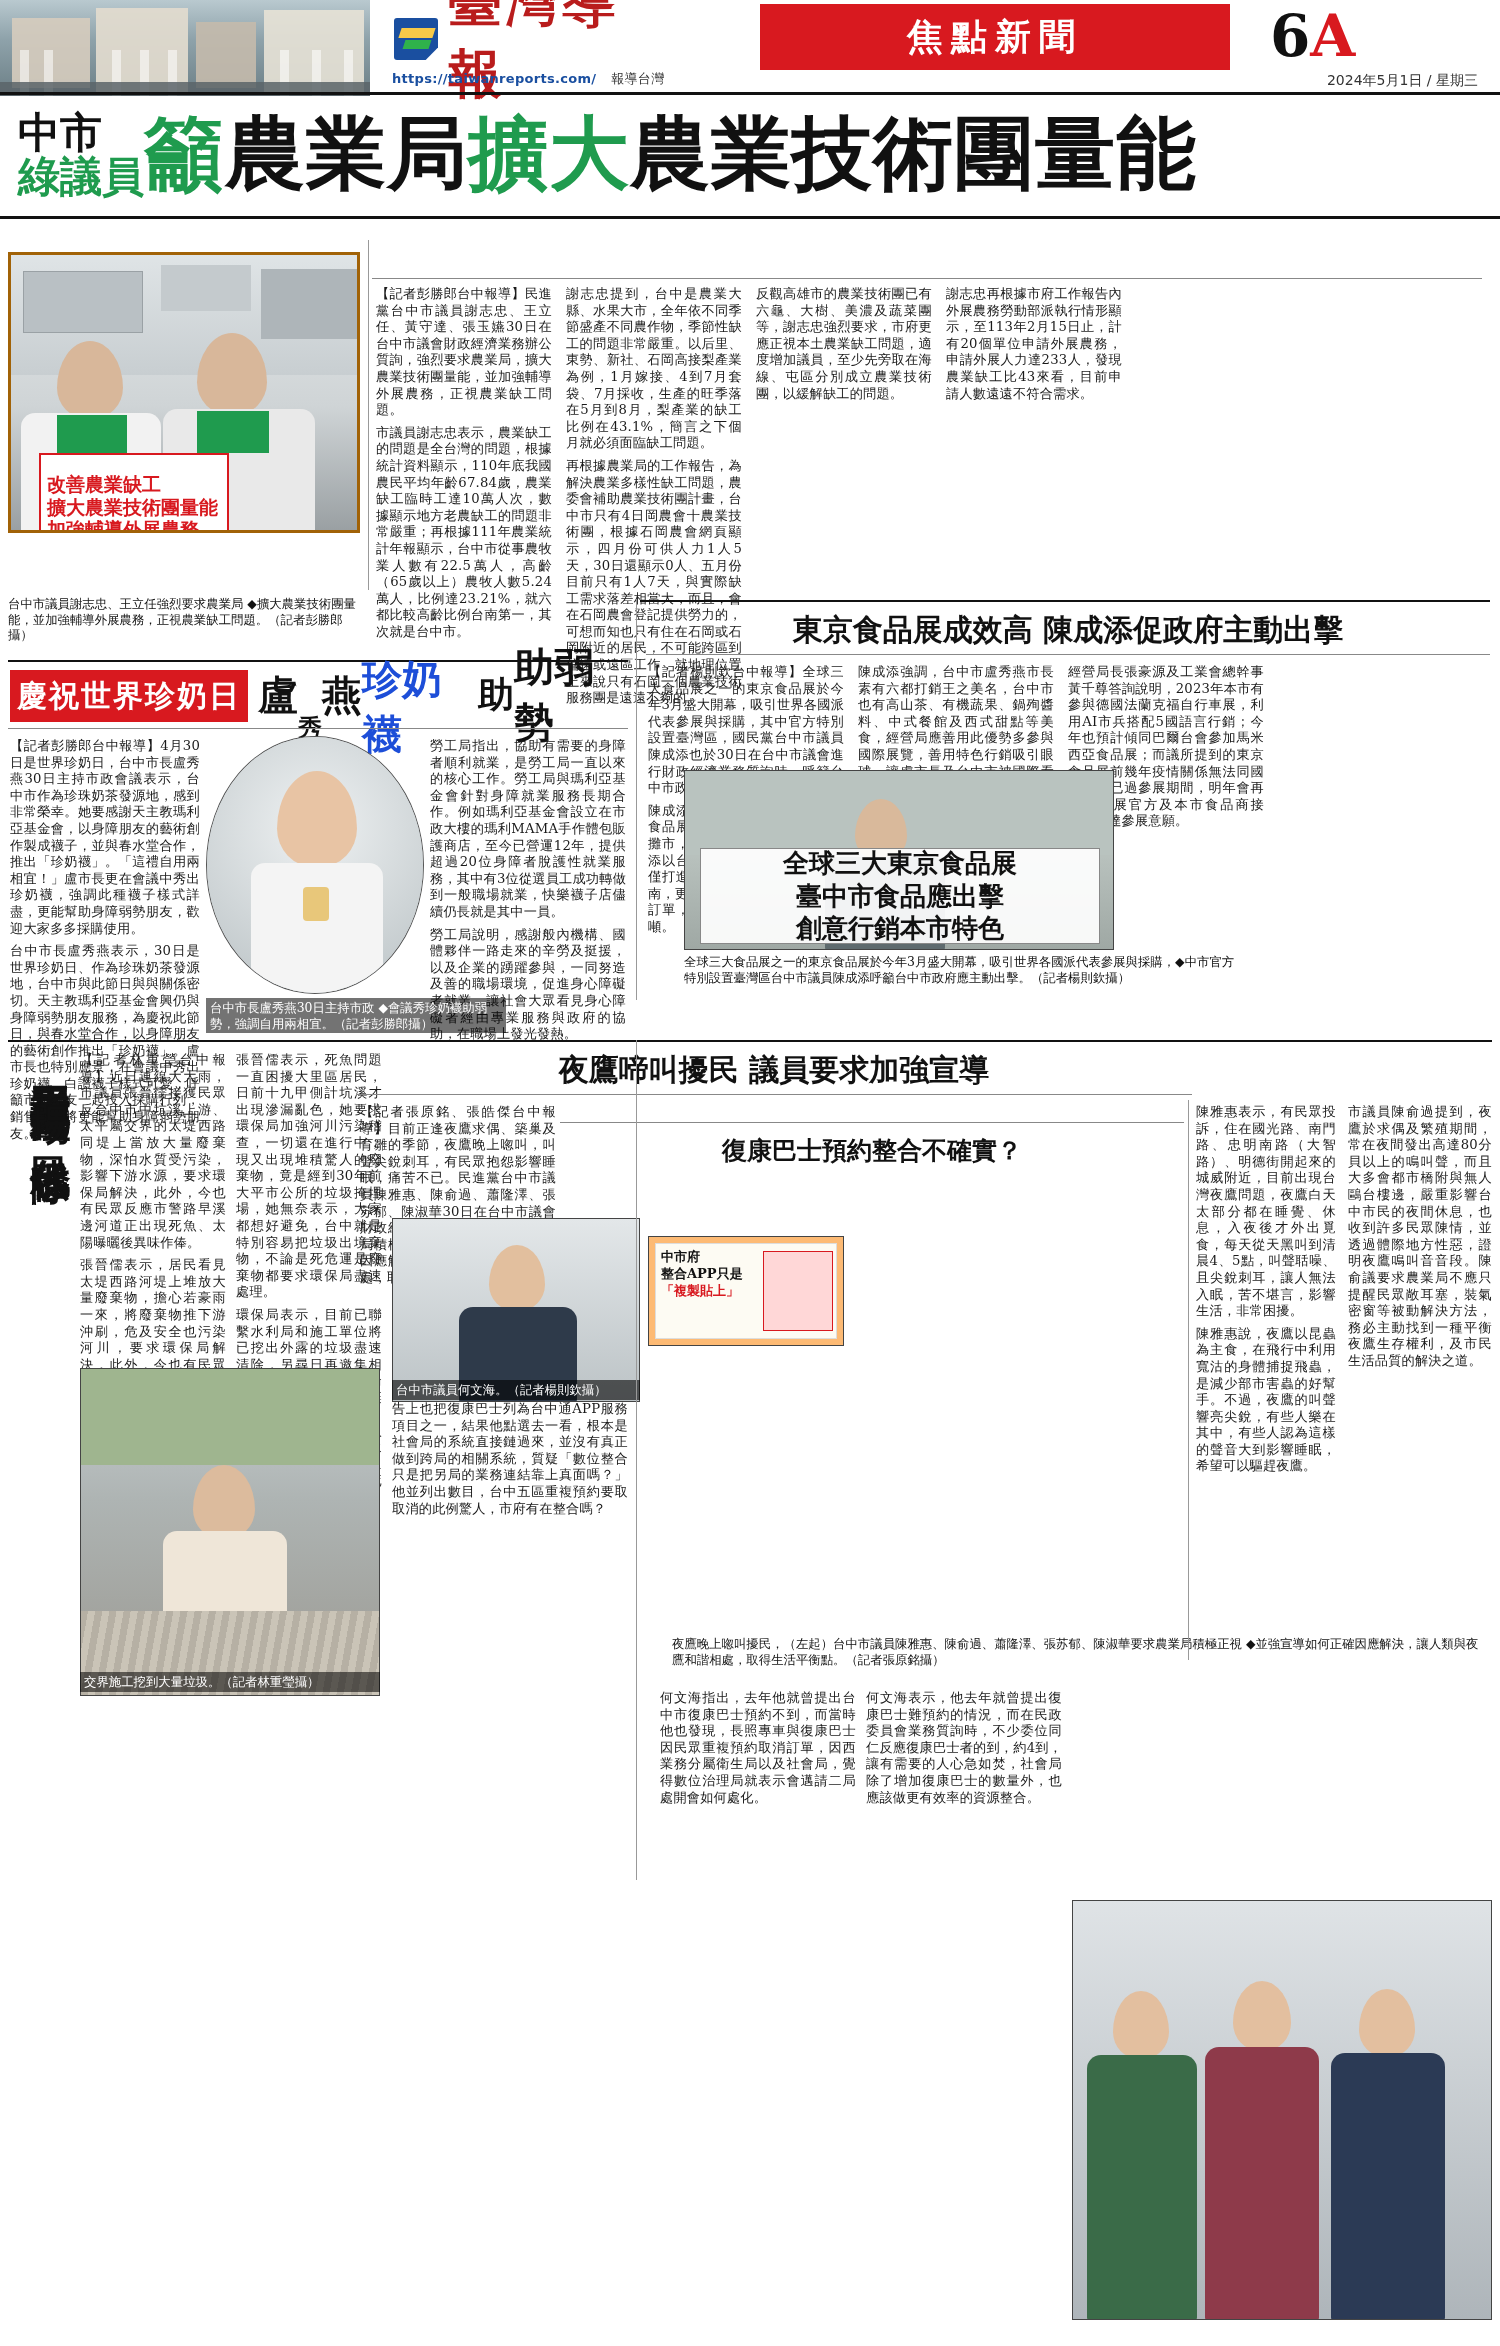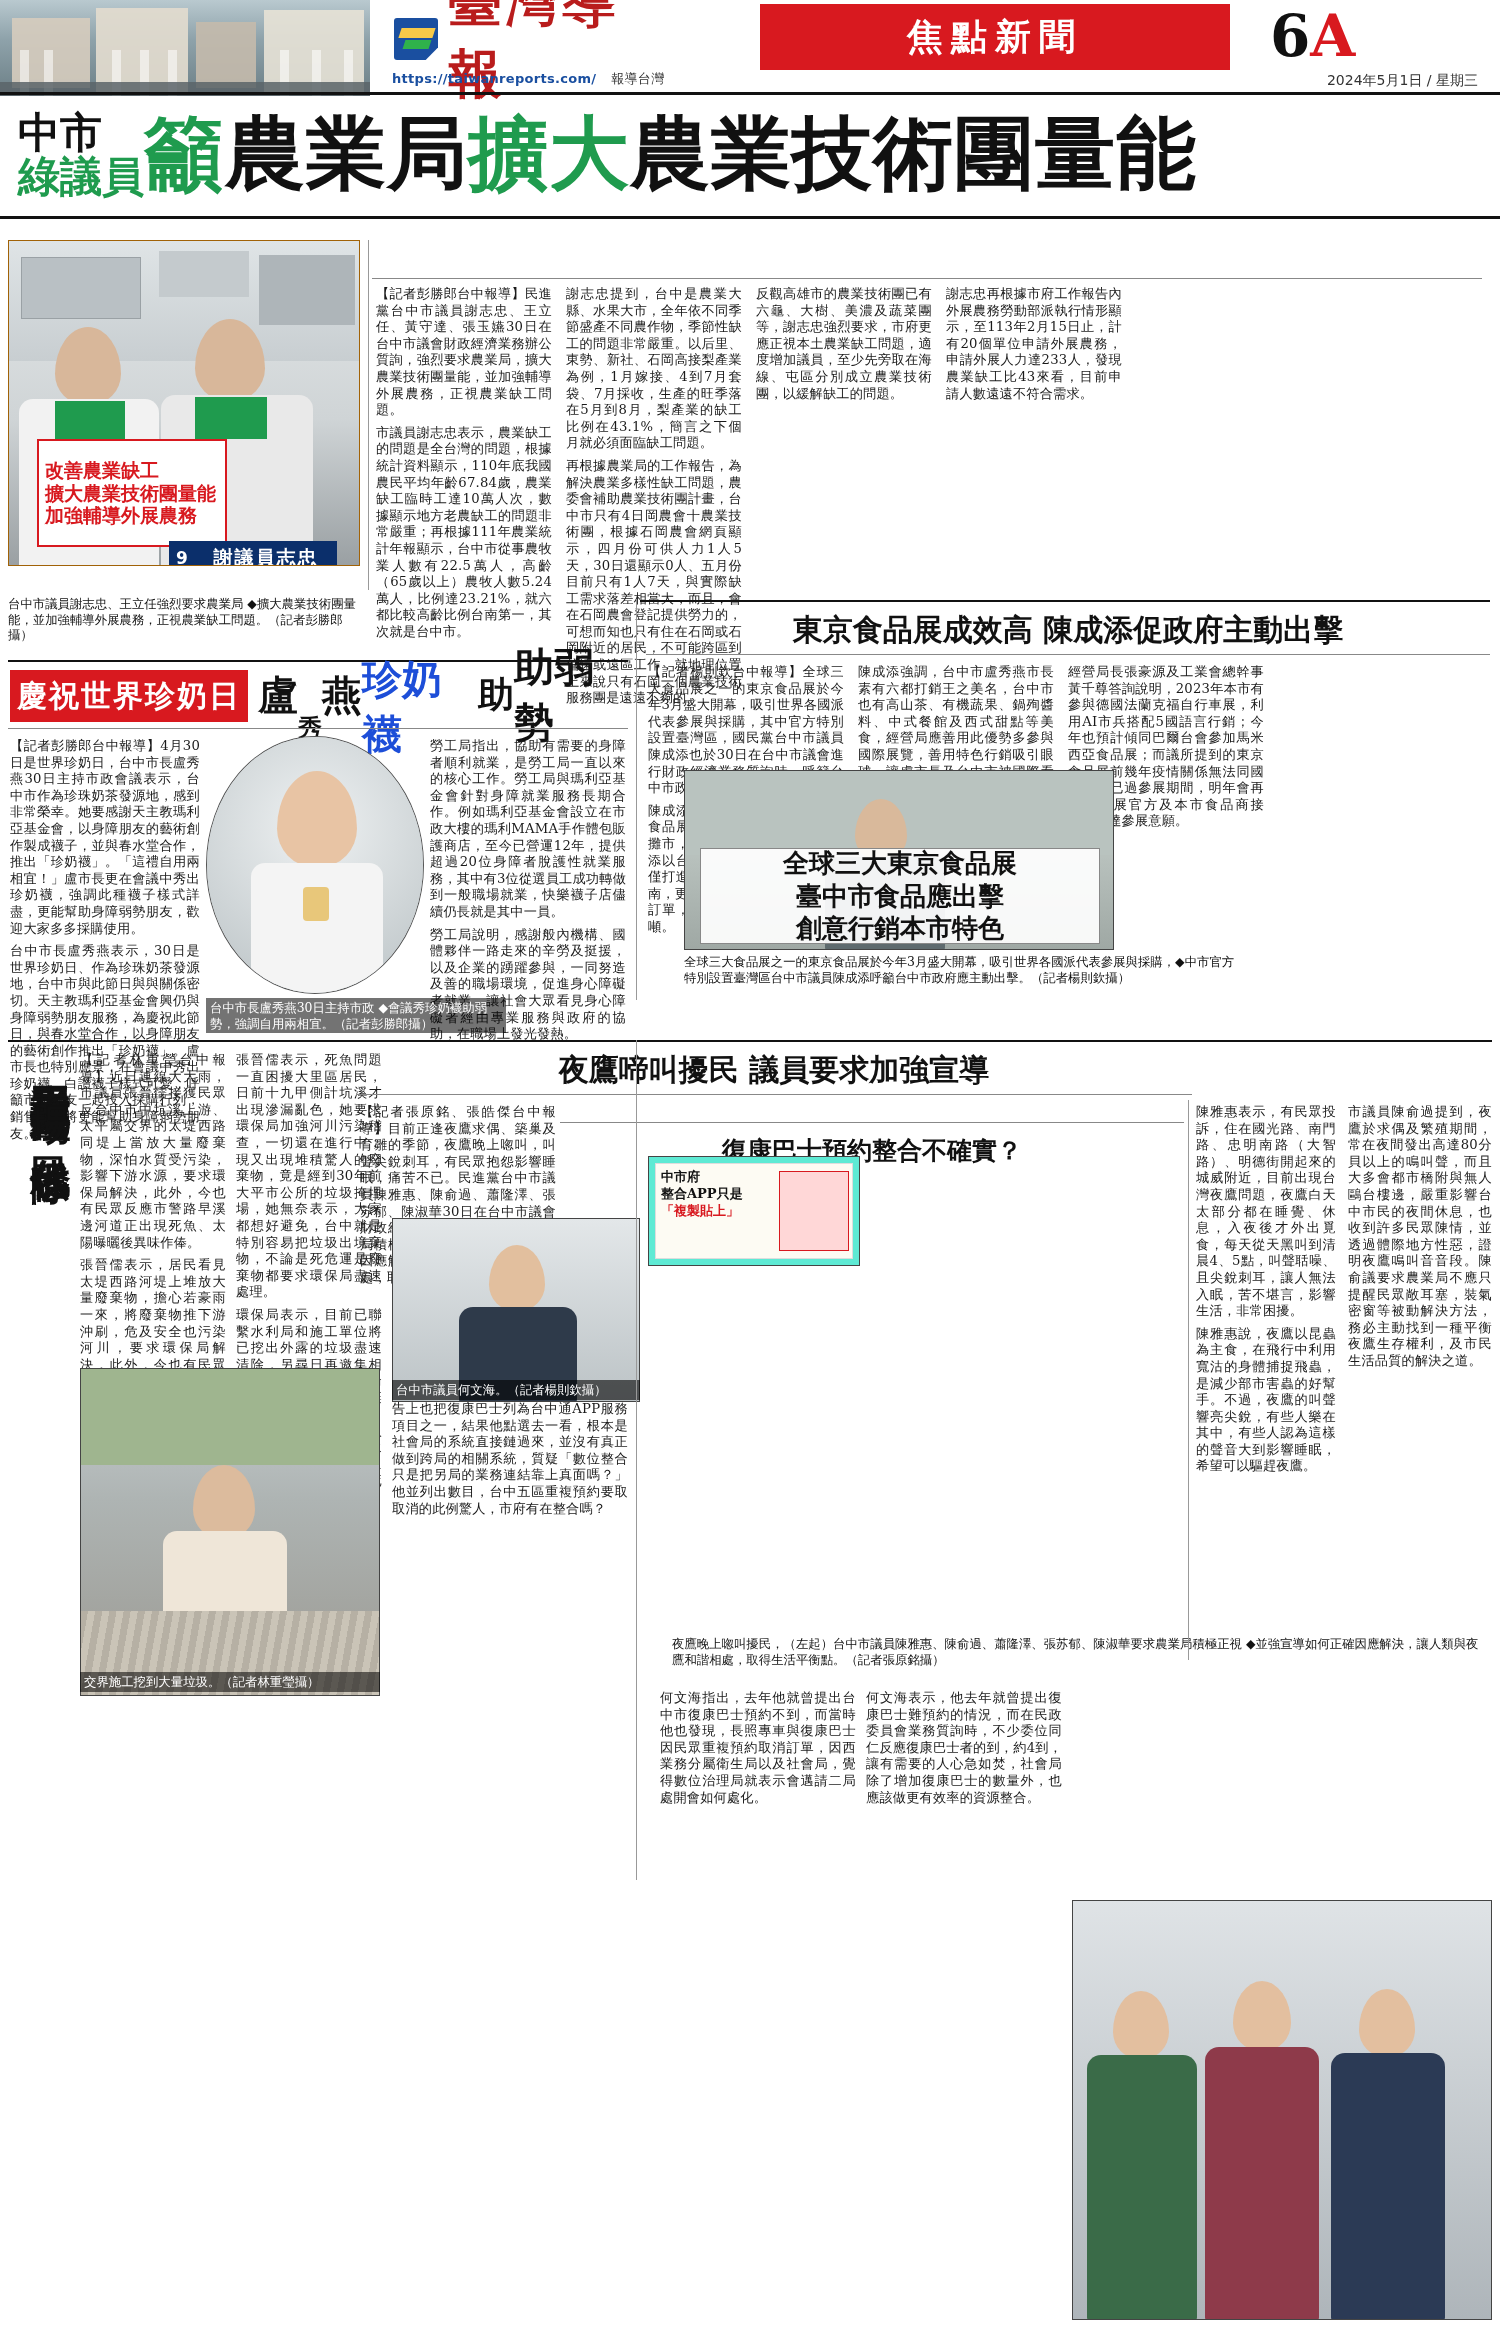--- a/index.html
+++ b/index.html
@@ -181,21 +181,21 @@
       <span class="hl-big hl-green">籲</span>
       <span class="hl-big hl-black">農業局</span>
       <span class="hl-big hl-green">擴大</span>
       <span class="hl-big hl-black">農業技術團量能</span>
     </div>
   </div>
   <div class="hl-rule"></div>
 
   <div class="hrule thin" style="left:372px; top:278px; width:1110px; height:1px;"></div>
 
-  <div class="photo" style="left:8px; top:240px; width:352px; height:326px; border:1px solid #a16207;">
+  <div class="photo" style="left:8px; top:252px; width:352px; height:281px; border:3px solid #a16207;">
     <div class="ph-inner" style="background:linear-gradient(180deg,#e6e9ea 0%,#cfd4d6 55%,#9aa0a3 100%)"></div>
     <div style="position:absolute;left:0;top:0;width:352px;height:120px;background:linear-gradient(180deg,#dfe4e6,#c8ced1)"></div>
     <div style="position:absolute;left:12px;top:16px;width:120px;height:62px;background:#b9c0c4;border:1px solid #9aa1a5"></div>
     <div style="position:absolute;left:150px;top:10px;width:90px;height:46px;background:#c4cacd"></div>
     <div style="position:absolute;left:250px;top:14px;width:96px;height:70px;background:#aeb5b9"></div>
 
     <div class="person" style="left:46px; top:86px; width:66px; height:78px; background:#d8b79a;"></div>
     <div class="torso" style="left:10px; top:158px; width:140px; height:200px; background:#f2f2f2;"></div>
     <div class="greenbar" style="left:46px; top:160px; width:70px; height:40px; background:#1f9b4e;"></div>
     <div class="person" style="left:186px; top:78px; width:70px; height:82px; background:#d8b79a;"></div>
@@ -345,21 +345,21 @@
     <span>復康巴士預約整合不確實？</span>
   </div>
 
   <div class="photo" style="left:392px; top:1218px; width:248px; height:184px; border:1px solid #444;">
     <div class="ph-inner" style="background:linear-gradient(180deg,#e3e7e9,#bcc3c6)"></div>
     <div class="person" style="left:96px;top:26px;width:56px;height:66px;background:#e2bf9e"></div>
     <div class="torso" style="left:66px;top:88px;width:118px;height:96px;background:#2e3a4a"></div>
   </div>
   <div class="cap" style="position:absolute; left:392px; top:1380px; width:248px; background:rgba(0,0,0,.6); color:#fff; padding:2px 4px;">台中市議員何文海。（記者楊則欽攝）</div>
 
-  <div class="photo" style="left:648px; top:1156px; width:212px; height:110px; border:1px solid #444; background:#5eead4;">
+  <div class="photo" style="left:648px; top:1236px; width:196px; height:110px; border:1px solid #444; background:#fdba74;">
     <div style="position:absolute;left:6px;top:6px;right:6px;bottom:6px;background:#fdfbf3;border:1px solid #ddd"></div>
     <div style="position:absolute;left:12px;top:12px;width:92px;font-family:'DejaVu Serif',serif;font-size:13px;font-weight:700;line-height:1.3;color:#111">
       <div>中市府</div>
       <div>整合APP只是</div>
       <div style="color:#d8191f">「複製貼上」</div>
     </div>
     <div style="position:absolute;right:10px;top:14px;width:70px;height:80px;background:#ffd7d7;border:1px solid #d8191f"></div>
   </div>
 
   <div class="colbox body-text" style="left:660px; top:1690px; width:196px; height:220px;">

